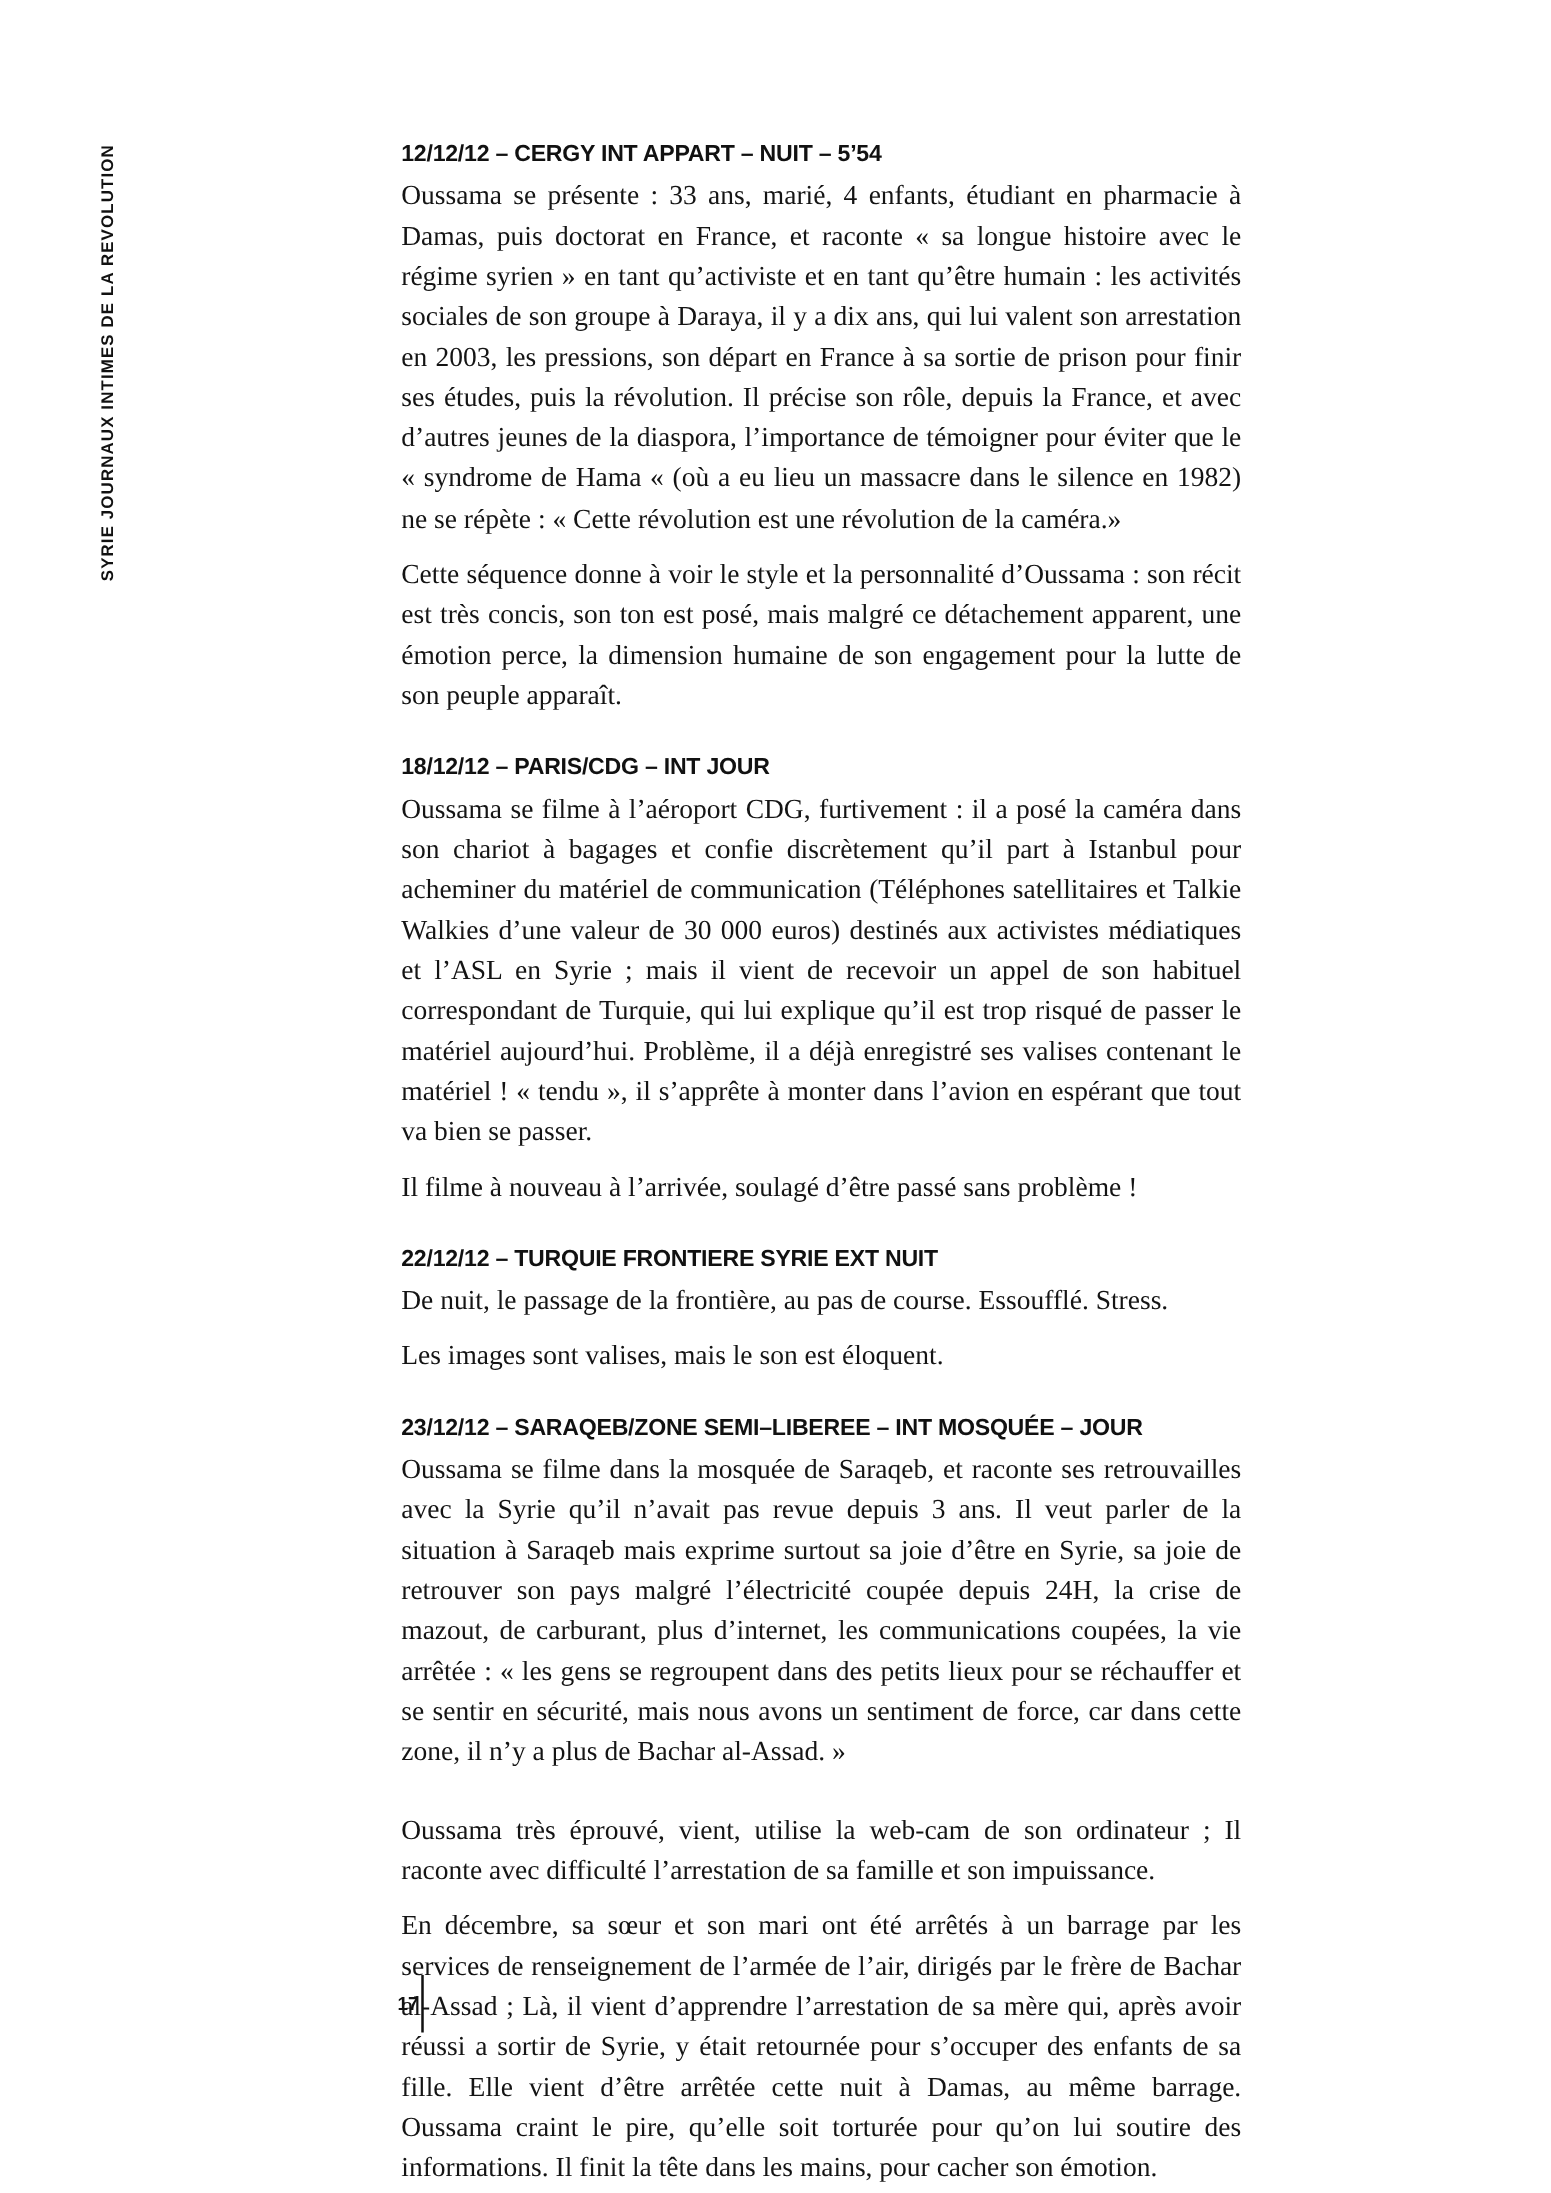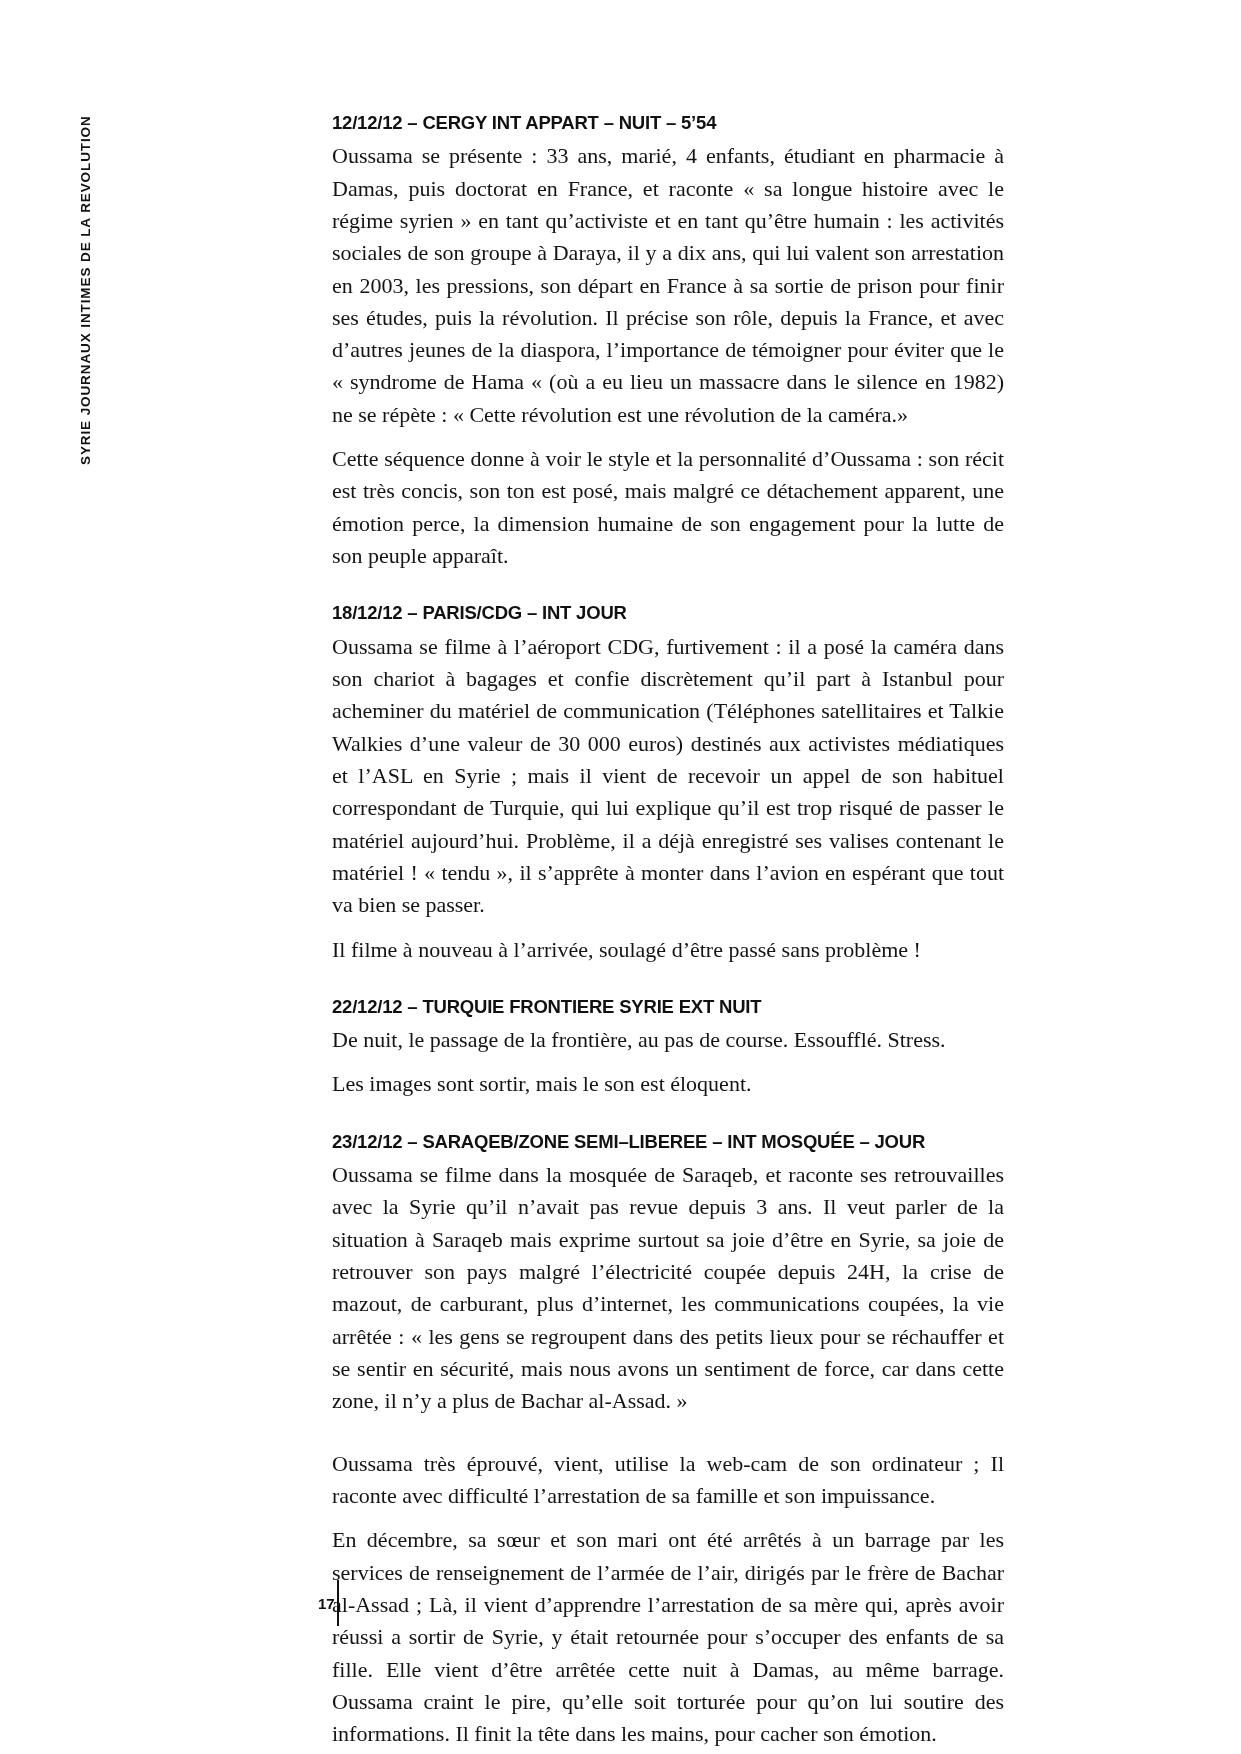--- a/index.html
+++ b/index.html
@@ -29,21 +29,21 @@
     font-weight: bold;
     font-size: 13.5px;
     letter-spacing: 0.9px;
     color: #111111;
     white-space: nowrap;
     text-transform: uppercase;
   }
 
   .content {
     position: absolute;
-    left: 332px;
+    left: 321px;
     top: 112px;
     width: 672px;
   }
 
   h2.section-title {
     font-family: "Liberation Sans", sans-serif;
     font-weight: bold;
     font-size: 18.5px;
     letter-spacing: -0.2px;
     color: #111111;
@@ -112,21 +112,21 @@
 
     <div class="section">
       <h2 class="section-title">18/12/12 – PARIS/CDG – INT JOUR</h2>
       <p class="para">Oussama se filme à l’aéroport CDG, furtivement : il a posé la caméra dans son chariot à bagages et confie discrètement qu’il part à Istanbul pour acheminer du matériel de communication (Téléphones satellitaires et Talkie Walkies d’une valeur de 30 000 euros) destinés aux activistes médiatiques et l’ASL en Syrie ; mais il vient de recevoir un appel de son habituel correspondant de Turquie, qui lui explique qu’il est trop risqué de passer le matériel aujourd’hui. Problème, il a déjà enregistré ses valises contenant le matériel ! « tendu », il s’apprête à monter dans l’avion en espérant que tout va bien se passer.</p>
       <p class="para last-line-left"> Il filme à nouveau à l’arrivée, soulagé d’être passé sans problème !</p>
     </div>
 
     <div class="section">
       <h2 class="section-title">22/12/12 – TURQUIE FRONTIERE SYRIE EXT NUIT</h2>
       <p class="para last-line-left">De nuit, le passage de la frontière, au pas de course. Essoufflé. Stress.</p>
-      <p class="para last-line-left">Les images sont sortir, mais le son est éloquent.</p>
+      <p class="para last-line-left">Les images sont valises, mais le son est éloquent.</p>
     </div>
 
     <div class="section">
       <h2 class="section-title">23/12/12 – SARAQEB/ZONE SEMI–LIBEREE – INT MOSQUÉE – JOUR</h2>
       <p class="para">Oussama se filme dans la mosquée de Saraqeb, et raconte ses retrouvailles avec la Syrie qu’il n’avait pas revue depuis 3 ans. Il veut parler de la situation à Saraqeb mais exprime surtout sa joie d’être en Syrie, sa joie de retrouver son pays malgré l’électricité coupée depuis 24H, la crise de mazout, de carburant, plus d’internet, les communications coupées, la vie arrêtée : «  les gens se regroupent dans des petits lieux pour se réchauffer et se sentir en sécurité, mais nous avons un  sentiment de force, car dans cette zone, il n’y a plus de Bachar al-Assad. »</p>
     </div>
 
     <div class="section">
       <p class="para last-line-left">Oussama très éprouvé, vient, utilise la web-cam de son ordinateur ; Il raconte avec difficulté l’arrestation de sa famille et son impuissance.</p>
       <p class="para">En décembre, sa sœur et son mari ont été arrêtés à un barrage par les services de renseignement de l’armée de l’air, dirigés par le frère de Bachar al-Assad ; Là, il vient d’apprendre l’arrestation de sa mère qui, après avoir réussi a sortir de Syrie, y était retournée pour s’occuper des enfants de sa fille. Elle vient d’être arrêtée cette nuit à Damas, au même barrage. Oussama craint le pire, qu’elle soit torturée pour qu’on lui soutire des informations. Il finit la tête dans les mains, pour cacher son émotion.</p>

